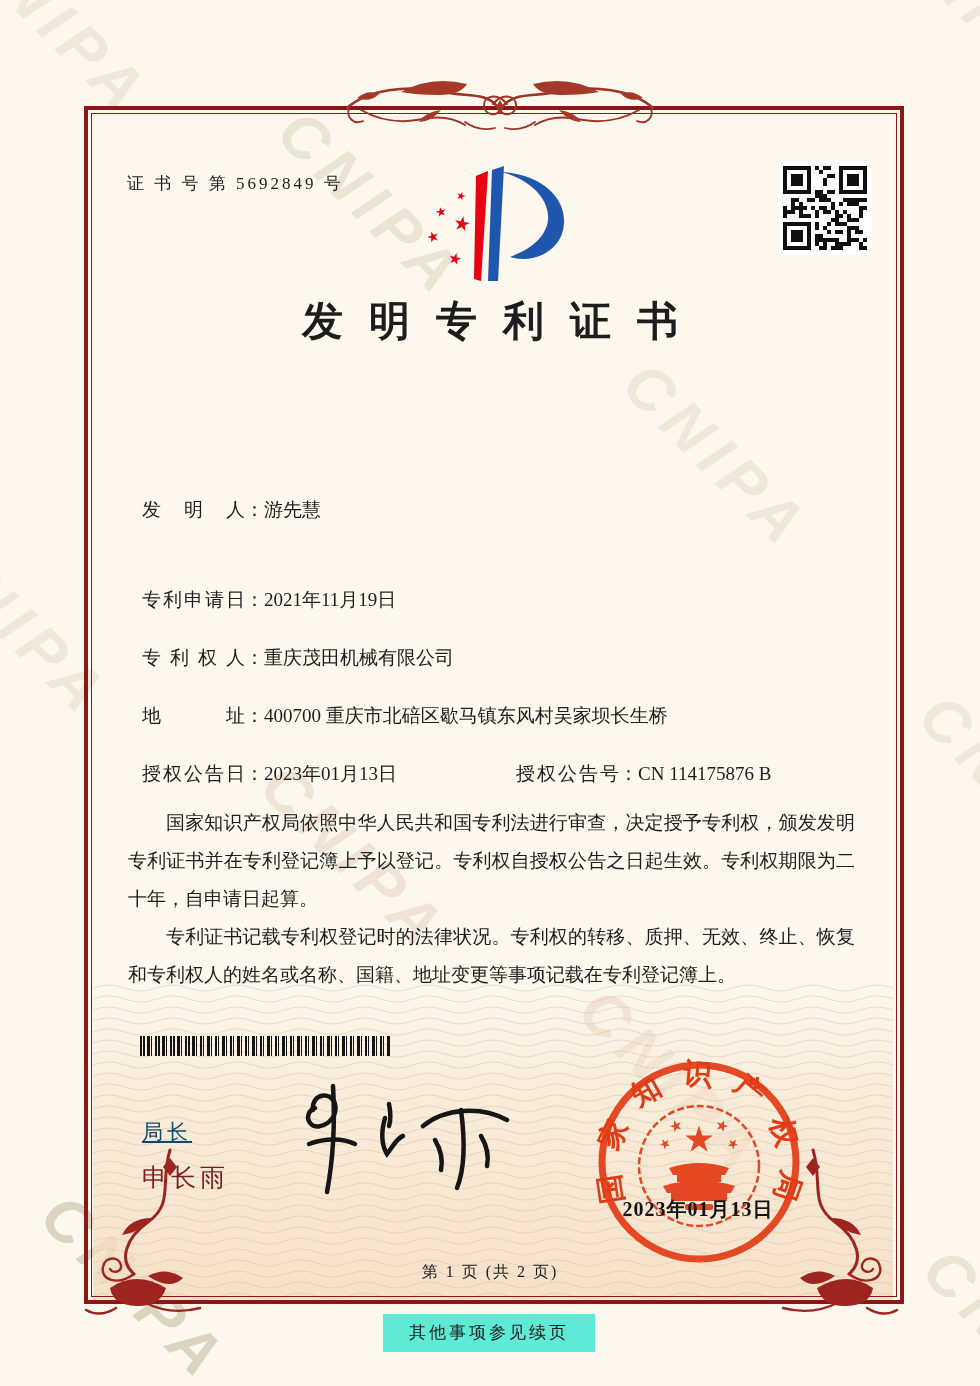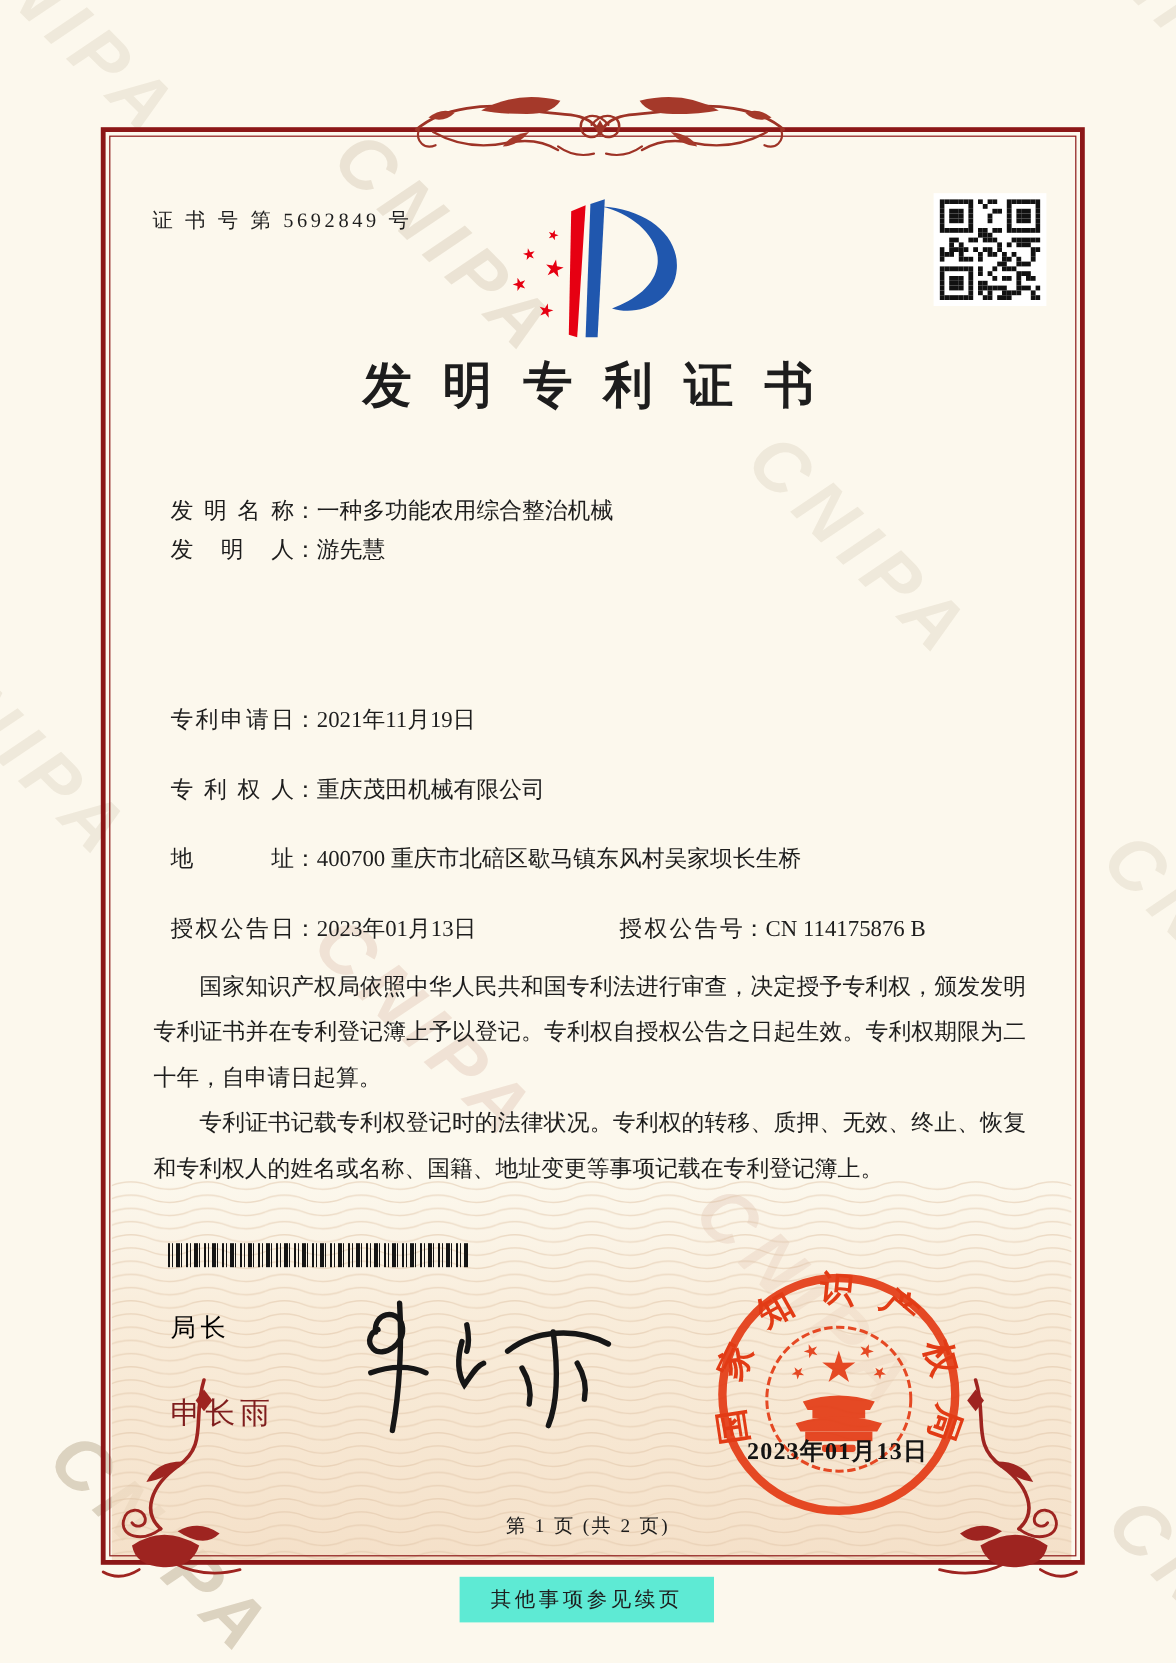--- a/index.html
+++ b/index.html
@@ -22,22 +22,22 @@
          letter-spacing:26px;margin-left:13px;}
   .frow{position:absolute;left:142px;font-size:19px;white-space:nowrap;}
   .flabel{display:inline-block;width:103px;text-align:justify;text-align-last:justify;vertical-align:top;}
   .fcolon{display:inline-block;}
   .fvalue{display:inline-block;}
   .frow-sub{position:absolute;left:374px;top:0;white-space:nowrap;}
   .paras{position:absolute;left:128px;top:804px;width:727px;font-size:19px;line-height:38px;text-align:justify;}
   .paras p{margin:0;text-indent:2em;}
   .barcode{position:absolute;left:140px;top:1036px;width:250px;height:20px;
      background:repeating-linear-gradient(90deg,#141414 0 2px,rgba(0,0,0,0) 2px 3px,#141414 3px 4.5px,rgba(0,0,0,0) 4.5px 7px,#141414 7px 10px,rgba(0,0,0,0) 10px 11px,#141414 11px 12px,rgba(0,0,0,0) 12px 15px);}
-  .director-title{position:absolute;left:142px;top:1092px;font-size:21px;letter-spacing:4px;
-      font-family:"Liberation Sans","DejaVu Sans",sans-serif;color:#000000;}
+  .director-title{position:absolute;left:142px;top:1118px;font-size:21px;letter-spacing:4px;
+      font-family:"Liberation Sans","DejaVu Sans",sans-serif;color:#0c4a6e;text-decoration:underline;}
   .director-name{position:absolute;left:142px;top:1161px;font-size:25px;letter-spacing:4px;
       font-family:"Liberation Sans","DejaVu Sans",sans-serif;color:#7f1d1d;}
   .signature{position:absolute;left:285px;top:1080px;width:235px;height:120px;}
   .seal{position:absolute;left:593px;top:1056px;width:212px;height:212px;}
   .seal-date{position:absolute;left:600px;top:1196px;width:196px;text-align:center;font-size:20px;
       letter-spacing:1px;color:#131313;font-weight:bold;}
   .page-footer{position:absolute;left:0;top:1262px;width:100%;text-align:center;font-size:16px;letter-spacing:2px;}
   .continuation{position:absolute;left:383px;top:1314px;width:212px;height:38px;background:#5eead4;
       line-height:38px;text-align:center;font-size:17px;letter-spacing:3px;}
   .ornament{position:absolute;pointer-events:none;}
@@ -338,24 +338,21 @@
         <rect x="48" y="80" width="4" height="4"></rect>
         <rect x="52" y="80" width="4" height="4"></rect>
         <rect x="56" y="80" width="4" height="4"></rect>
         <rect x="76" y="80" width="4" height="4"></rect>
         <rect x="80" y="80" width="4" height="4"></rect>
       </svg>
   </div>
 
   <div class="title">发明专利证书</div>
 
-  <div class="frow" style="top:413px">
-    <span class="flabel">发明名称</span><span class="fcolon">：</span><span class="fvalue">一种多功能农用综合整治机械</span>
-  </div>
-  <div class="frow" style="top:445px">
+  <div class="frow" style="top:497px">
     <span class="flabel">发明人</span><span class="fcolon">：</span><span class="fvalue">游先慧</span>
   </div>
   <div class="frow" style="top:587px">
     <span class="flabel">专利申请日</span><span class="fcolon">：</span><span class="fvalue">2021年11月19日</span>
   </div>
   <div class="frow" style="top:645px">
     <span class="flabel">专利权人</span><span class="fcolon">：</span><span class="fvalue">重庆茂田机械有限公司</span>
   </div>
   <div class="frow" style="top:703px">
     <span class="flabel">地址</span><span class="fcolon">：</span><span class="fvalue">400700 重庆市北碚区歇马镇东风村吴家坝长生桥</span>

